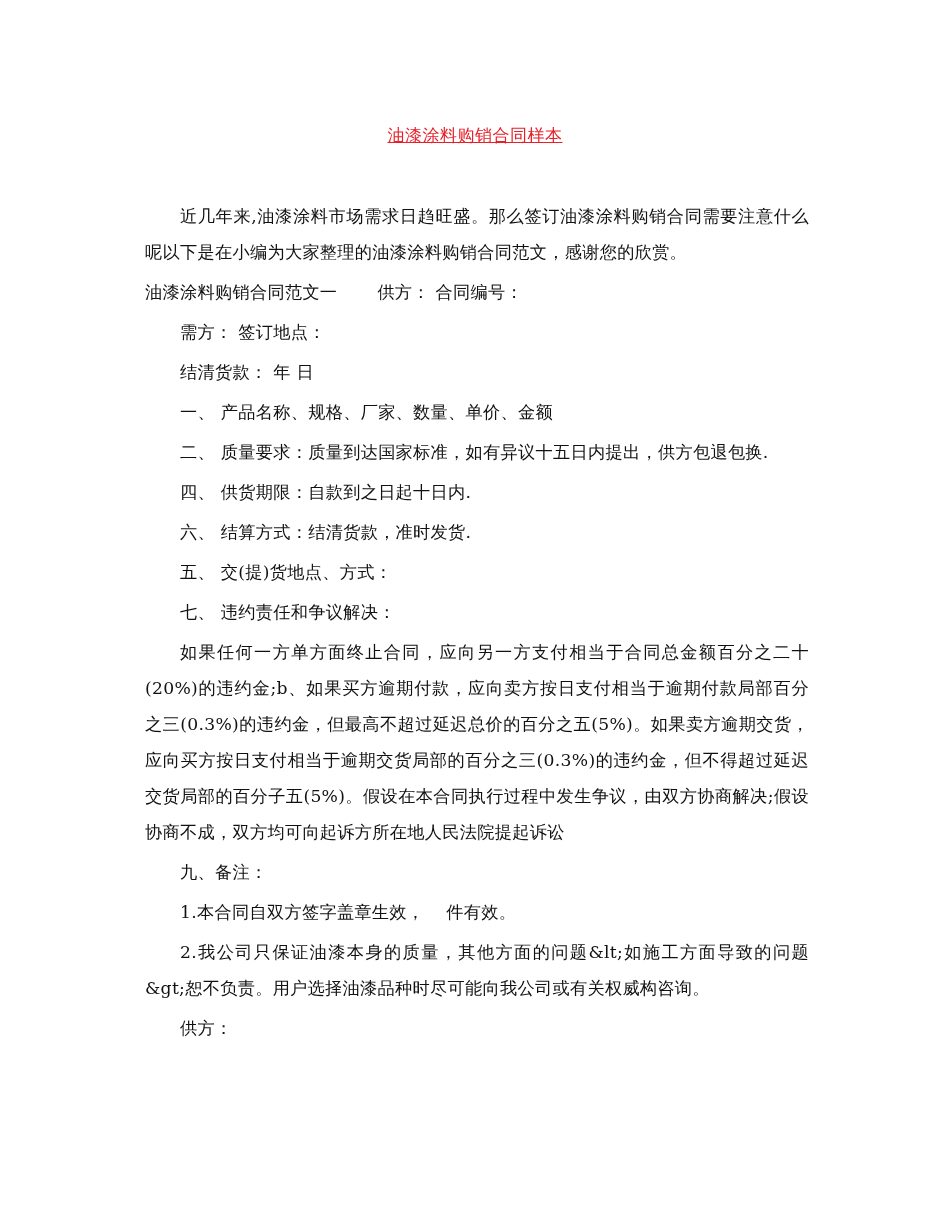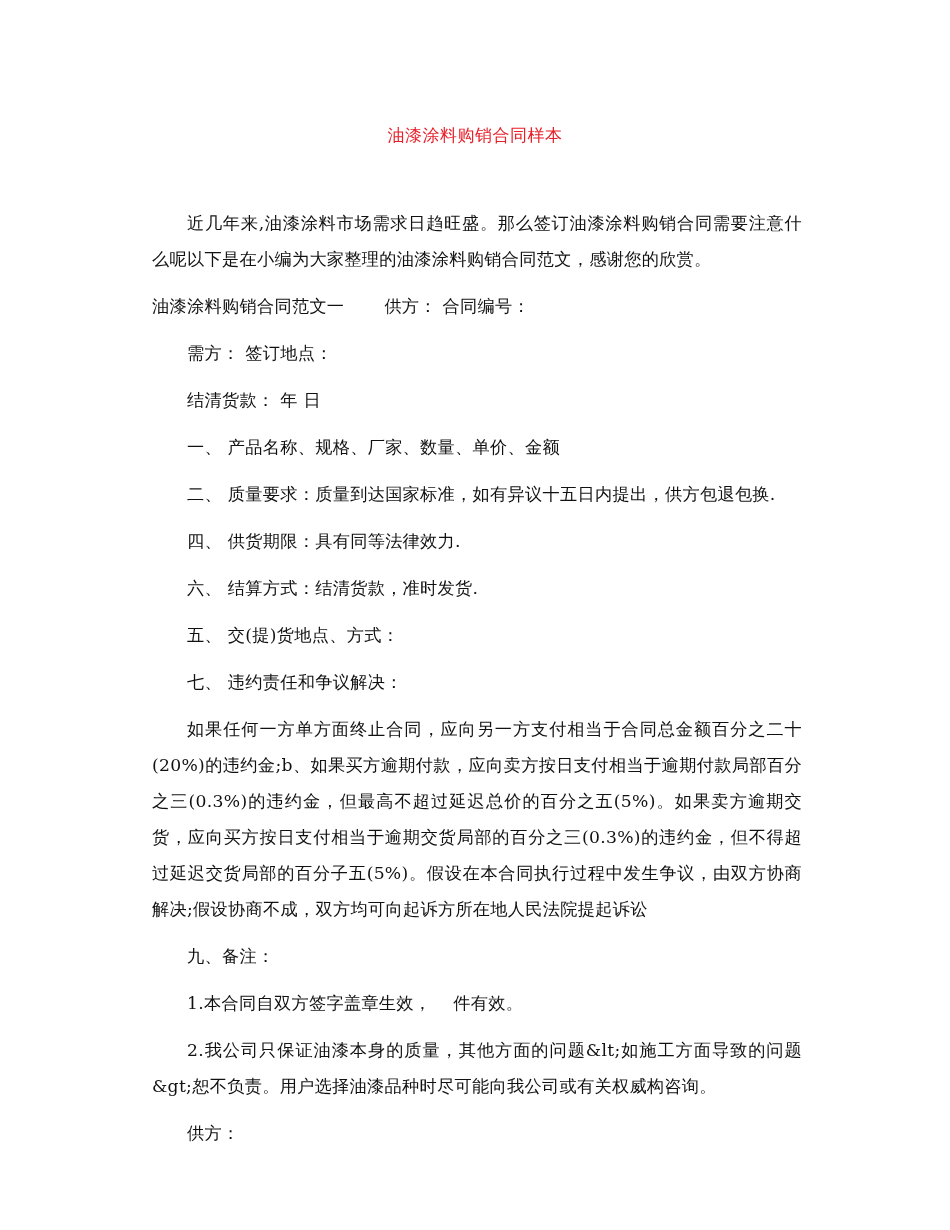--- a/index.html
+++ b/index.html
@@ -25,32 +25,33 @@
     }
     .title {
       position: absolute;
       left: 0;
       width: 950px;
       top: 124px;
       text-align: center;
       font-size: 17px;
       color: #e8202a;
       letter-spacing: 0.5px;
+      text-decoration: underline;
     }
     .body-text {
       position: absolute;
       left: 141px;
       top: 194px;
       width: 672px;
       font-size: 17.2px;
       line-height: 36px;
       letter-spacing: 0.3px;
     }
     .p {
-      margin: 11px;
+      margin: 4px;
       text-align: justify;
       text-align-last: left;
     }
     .indent {
       text-indent: 35px;
     }
     .gap {
       display: inline-block;
       width: 40px;
     }
@@ -70,21 +71,21 @@
 
     <p class="p">
       <span>油漆涂料购销合同范文一</span><span class="gap"></span><span>供方：</span> <span>合同编号：</span>
     </p>
 
     <p class="p indent">需方： 签订地点：</p>
     <p class="p indent">结清货款： 年 日</p>
 
     <p class="p indent">一、 产品名称、规格、厂家、数量、单价、金额</p>
     <p class="p indent">二、 质量要求：质量到达国家标准，如有异议十五日内提出，供方包退包换.</p>
-    <p class="p indent">四、 供货期限：具有同等法律效力.</p>
+    <p class="p indent">四、 供货期限：自款到之日起十日内.</p>
     <p class="p indent">六、 结算方式：结清货款，准时发货.</p>
     <p class="p indent">五、 交(提)货地点、方式：</p>
     <p class="p indent">七、 违约责任和争议解决：</p>
 
     <p class="p indent">如果任何一方单方面终止合同，应向另一方支付相当于合同总金额百分之二十(20%)的违约金;b、如果买方逾期付款，应向卖方按日支付相当于逾期付款局部百分之三(0.3%)的违约金，但最高不超过延迟总价的百分之五(5%)。如果卖方逾期交货，应向买方按日支付相当于逾期交货局部的百分之三(0.3%)的违约金，但不得超过延迟交货局部的百分子五(5%)。假设在本合同执行过程中发生争议，由双方协商解决;假设协商不成，双方均可向起诉方所在地人民法院提起诉讼</p>
 
 
     <p class="p indent">九、备注：</p>
 
     <p class="p indent">

